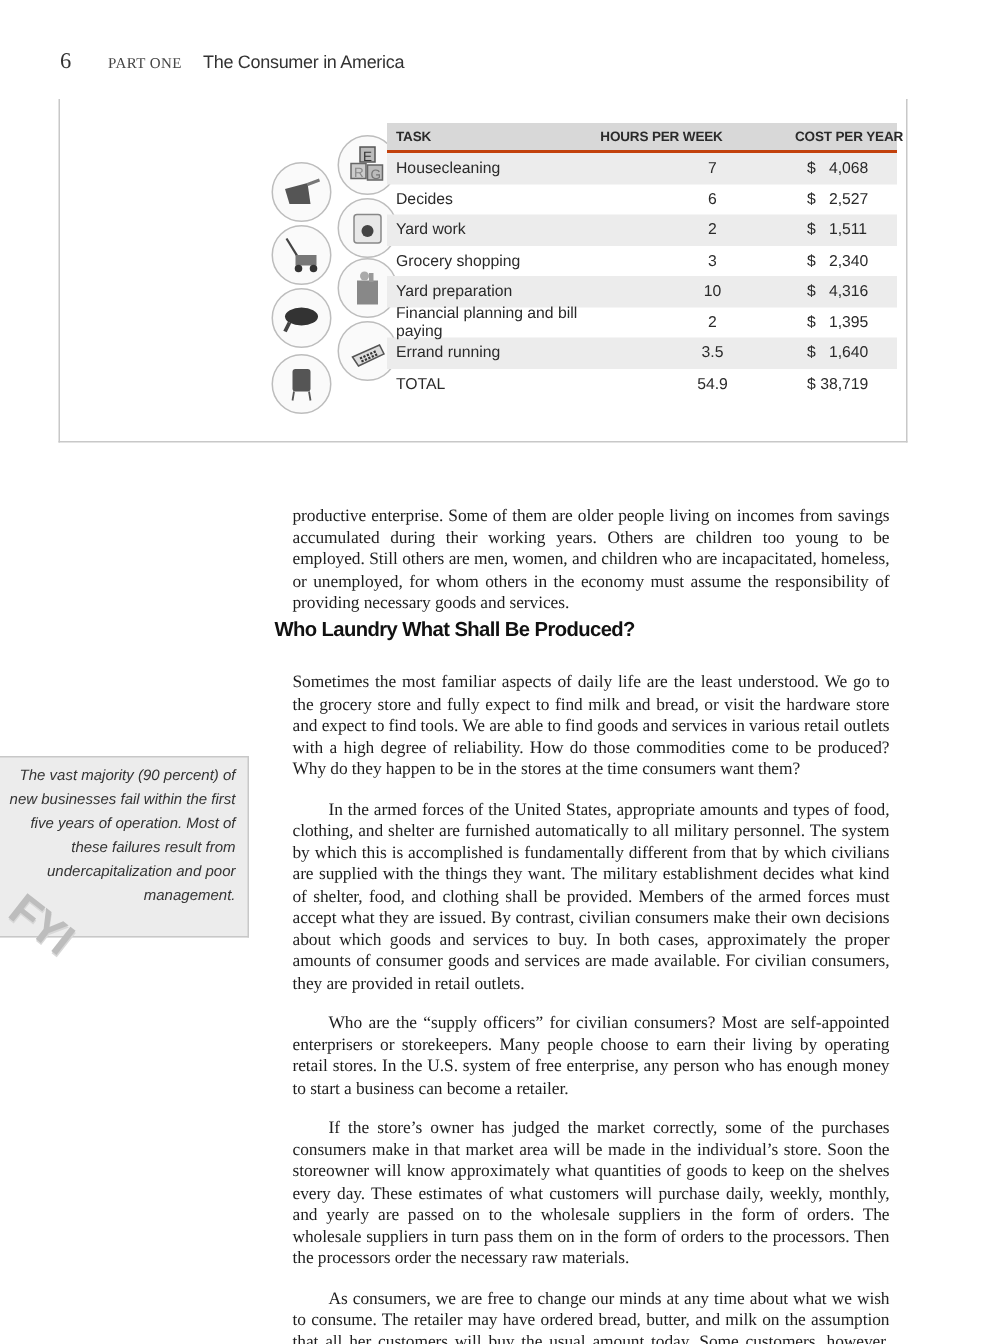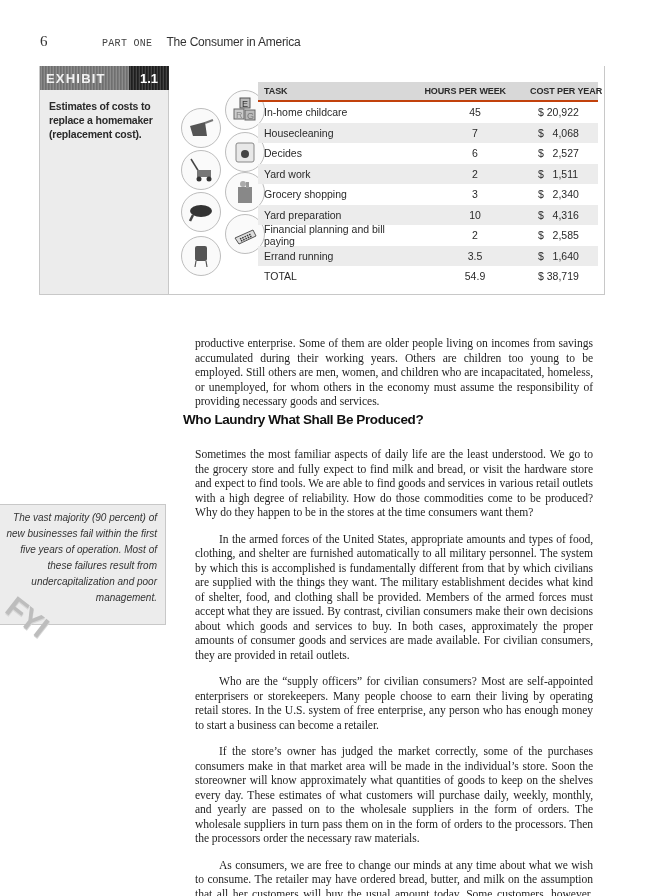--- a/index.html
+++ b/index.html
@@ -2,21 +2,21 @@
 <html><head>
 <meta charset="utf-8">
 <style>
   * { box-sizing: border-box; margin: 0; padding: 0; }
   html, body { width: 671px; height: 896px; background: #ffffff; overflow: hidden; }
   body { position: relative; font-family: "Liberation Serif", serif; color: #1e1e1e; }
 
   
   .running-head { position: absolute; left: 40px; top: 33px; height: 16px; display: flex; align-items: baseline; }
   .page-num { font-family: "Liberation Serif", serif; font-size: 15px; color: #333; width: 32px; }
-  .part-label { font-family: Liberation Mono, monospace; font-size: 10px; letter-spacing: 0.3px; color: #444; margin-right: 14px; margin-left: 30px; }
+  .part-label { font-family: Liberation Serif, serif; font-size: 10px; letter-spacing: 0.3px; color: #444; margin-right: 14px; }
   .chapter-title { font-family: "Liberation Sans", sans-serif; font-size: 12px; color: #333; letter-spacing: -0.2px; }
 
   
   .exhibit { position: absolute; left: 39px; top: 66px; width: 566px; height: 229px; border: 1px solid #c8c8c8; border-top: none; background: #fff; }
   .exhibit-topline { position: absolute; left: 168px; top: 66px; width: 437px; height: 1px; background: #c8c8c8; }
   .exhibit-left { position: absolute; left: 0; top: 0; width: 129px; height: 228px; background: #ececec; border-right: 1px solid #c8c8c8; }
   .exhibit-badge { position: absolute; left: 0; top: 0; width: 129px; height: 24px; display: flex; }
   .badge-word { width: 89px; height: 24px; background: repeating-linear-gradient(90deg, #7a7a7a 0 1px, #8c8c8c 1px 2px, #6f6f6f 2px 3px); color: #f2f2f2; font-family: "Liberation Sans", sans-serif; font-size: 13px; font-weight: bold; letter-spacing: 1.2px; padding: 5px 0 0 6px; }
   .badge-num { width: 40px; height: 24px; background: repeating-linear-gradient(90deg, #2a2a2a 0 1px, #444 1px 2px, #1e1e1e 2px 3px); color: #fff; font-family: "Liberation Sans", sans-serif; font-size: 13px; font-weight: bold; padding: 5px 0 0 11px; }
   .exhibit-caption { position: absolute; left: 9px; top: 33px; width: 116px; font-family: "Liberation Sans", sans-serif; font-size: 10.5px; font-weight: bold; line-height: 14px; color: #2a2a2a; letter-spacing: -0.2px; }
@@ -26,21 +26,21 @@
   .ic svg { width: 28px; height: 28px; }
 
   
   .cost-table { position: absolute; left: 218px; top: 16px; width: 340px; font-family: "Liberation Sans", sans-serif; font-size: 10.5px; color: #2a2a2a; }
   .t-head { height: 20px; background: #d8d8d8; border-bottom: 2px solid #c2410c; display: flex; align-items: center; font-size: 9px; font-weight: bold; letter-spacing: -0.1px; }
   .t-row { height: 20.5px; display: flex; align-items: center; }
   .t-row.alt { background: #ececec; }
   .c-task { width: 156px; padding-left: 6px; }
   .c-hours { width: 92px; text-align: center; padding-left: 30px; }
   .c-cost { width: 92px; padding-left: 32px; white-space: pre; }
-  .t-head .c-hours { padding-left: 0; text-align: right; width: 130px; }
+  .t-head .c-hours { padding-left: 0; text-align: center; width: 130px; }
   .t-head .c-task { width: 118px; }
   .t-head .c-cost { padding-left: 24px; }
 
   
   .body-text { position: absolute; left: 183px; width: 422px; font-family: "Liberation Serif", serif; font-size: 11.6px; line-height: 14.5px; text-align: justify; color: #1e1e1e; letter-spacing: -0.05px; }
   .body-text p { margin: 12px; }
   .body-text p.indent { text-indent: 24px; }
   .section-heading { position: absolute; left: 183px; top: 412px; font-family: "Liberation Sans", sans-serif; font-size: 13.5px; font-weight: bold; color: #111; letter-spacing: -0.4px; }
 
   
@@ -52,27 +52,20 @@
 <body>
 
 <div class="running-head">
   <span class="page-num">6</span>
   <span class="part-label">PART ONE</span>
   <span class="chapter-title">The Consumer in America</span>
 </div>
 
 <div class="exhibit-topline"></div>
 <div class="exhibit">
-  <div class="exhibit-left">
-    <div class="exhibit-badge">
-      <div class="badge-word">EXHIBIT</div>
-      <div class="badge-num">1.1</div>
-    </div>
-    <div class="exhibit-caption">Estimates of costs to replace a homemaker (replacement cost).</div>
-  </div>
 
   <div class="icons">
     <div class="ic" style="left:48px;top:0px;">
       <svg viewBox="0 0 28 28">
           <rect x="9" y="2" width="10" height="10" fill="#bbb" stroke="#555"></rect>
           <text x="11" y="11" font-size="9" font-family="Liberation Sans, sans-serif" fill="#333">E</text>
           <rect x="3" y="13" width="10" height="10" fill="#ccc" stroke="#666"></rect>
           <text x="5" y="22" font-size="9" font-family="Liberation Sans, sans-serif" fill="#888">R</text>
           <rect x="14" y="14" width="10" height="10" fill="#bbb" stroke="#666"></rect>
           <text x="16" y="23" font-size="9" font-family="Liberation Sans, sans-serif" fill="#777">G</text>
@@ -124,25 +117,20 @@
         </svg>
     </div>
   </div>
 
   <div class="cost-table">
     <div class="t-head">
       <span class="c-task">TASK</span>
       <span class="c-hours">HOURS PER WEEK</span>
       <span class="c-cost">COST PER YEAR</span>
     </div>
-    <div class="t-row">
-      <span class="c-task">In-home childcare</span>
-      <span class="c-hours">45</span>
-      <span class="c-cost">$ 20,922</span>
-    </div>
     <div class="t-row alt">
       <span class="c-task">Housecleaning</span>
       <span class="c-hours">7</span>
       <span class="c-cost">$   4,068</span>
     </div>
     <div class="t-row">
       <span class="c-task">Decides</span>
       <span class="c-hours">6</span>
       <span class="c-cost">$   2,527</span>
     </div>
@@ -157,21 +145,21 @@
       <span class="c-cost">$   2,340</span>
     </div>
     <div class="t-row alt">
       <span class="c-task">Yard preparation</span>
       <span class="c-hours">10</span>
       <span class="c-cost">$   4,316</span>
     </div>
     <div class="t-row">
       <span class="c-task">Financial planning and bill paying</span>
       <span class="c-hours">2</span>
-      <span class="c-cost">$   2,585</span>
+      <span class="c-cost">$   1,395</span>
     </div>
     <div class="t-row alt">
       <span class="c-task">Errand running</span>
       <span class="c-hours">3.5</span>
       <span class="c-cost">$   1,640</span>
     </div>
     <div class="t-row">
       <span class="c-task">TOTAL</span>
       <span class="c-hours">54.9</span>
       <span class="c-cost">$ 38,719</span>

